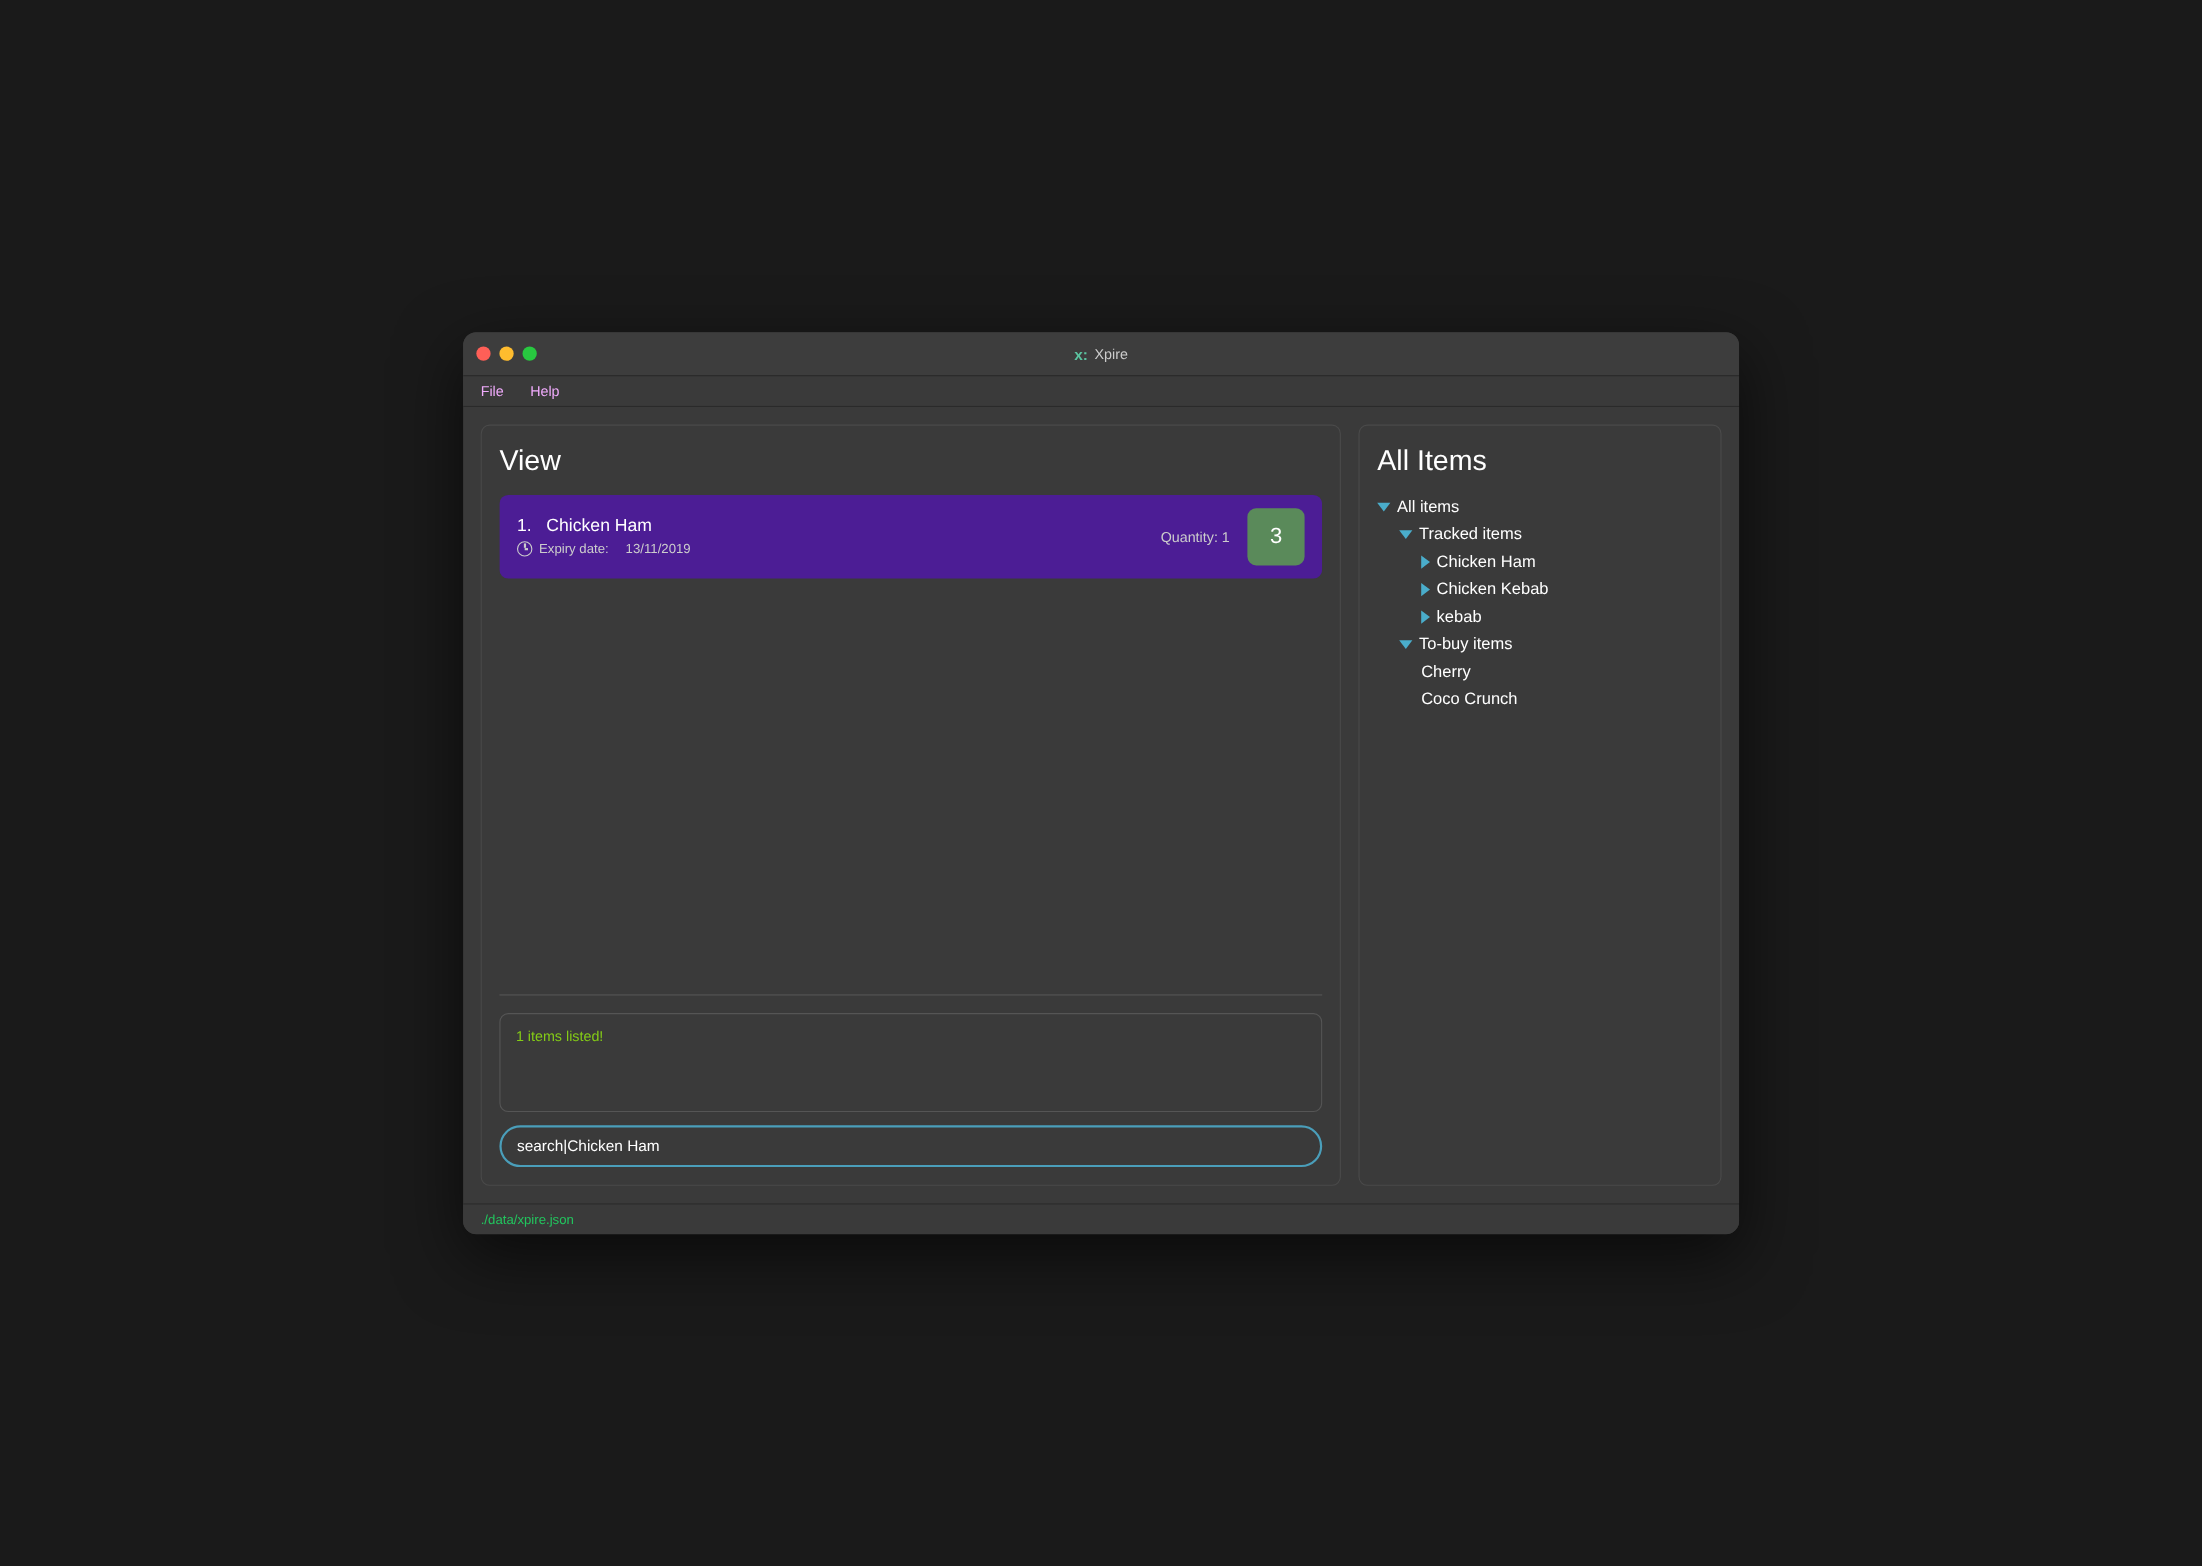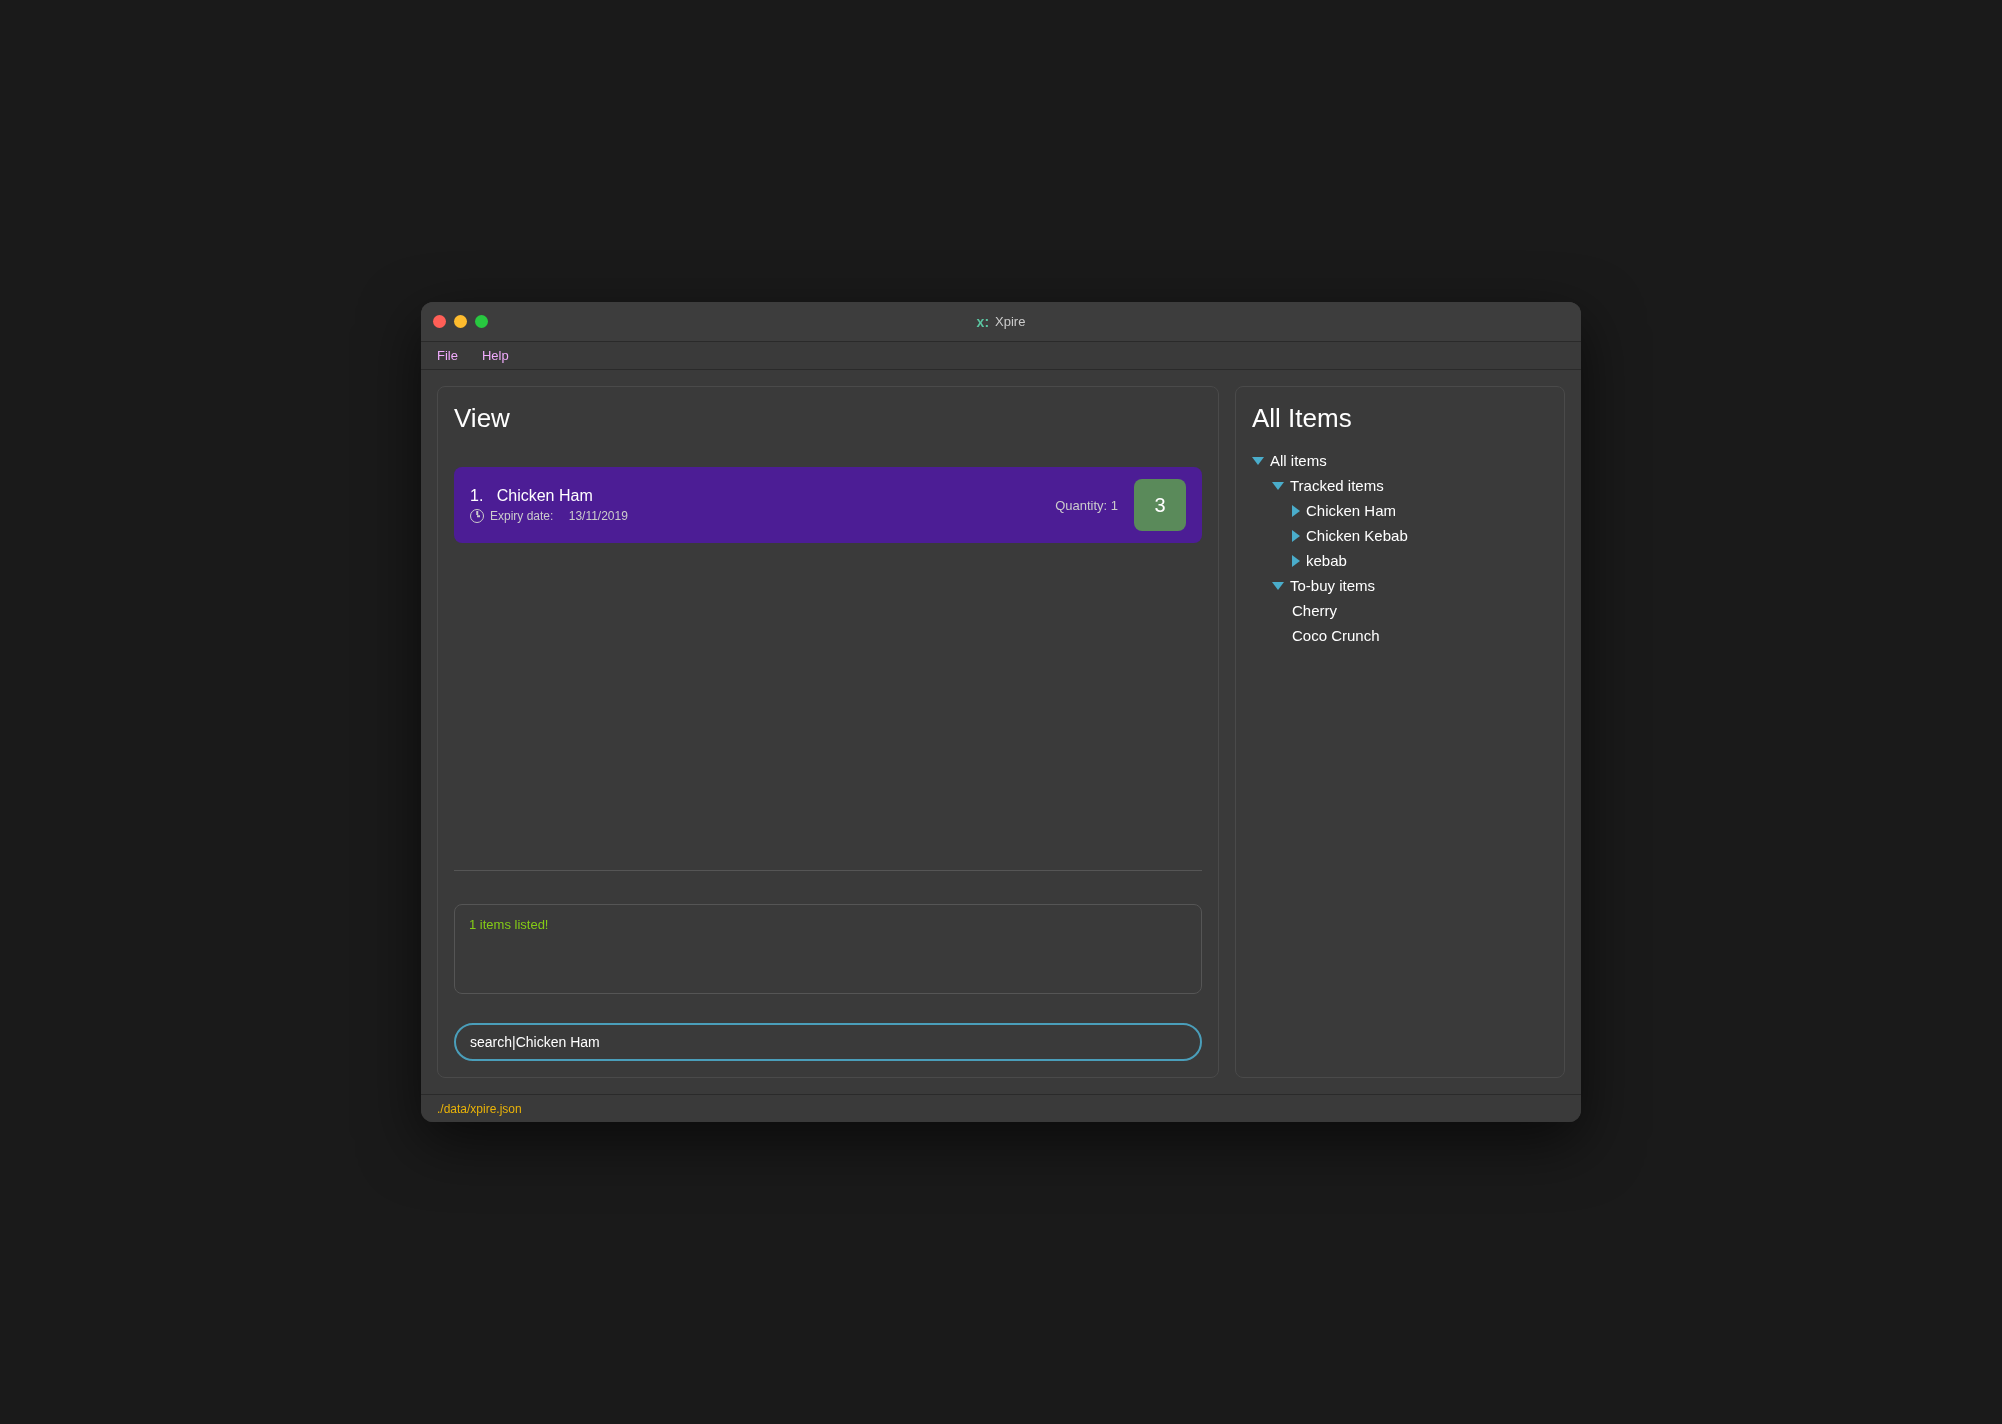--- a/index.html
+++ b/index.html
@@ -100,21 +100,21 @@
     }
 
     .left-panel {
       flex: 1;
       background: #3a3a3a;
       border: 1px solid #4a4a4a;
       border-radius: 8px;
       display: flex;
       flex-direction: column;
       padding: 16px;
-      gap: 29px;
+      gap: 12px;
     }
 
     .panel-title {
       color: #ffffff;
       font-size: 26px;
       font-weight: 300;
       margin-bottom: 4px;
     }
 
     .item-list {
@@ -291,21 +291,21 @@
     .statusbar {
       background: #3a3a3a;
       height: 28px;
       display: flex;
       align-items: center;
       padding: 0 16px;
       border-top: 1px solid #2a2a2a;
     }
 
     .statusbar-text {
-      color: #eab308;
+      color: #22c55e;
       font-size: 12px;
     }
   </style>
 </head>
 <body>
 
 <div class="window">
 
   <div class="titlebar">
     <div class="traffic-lights">

